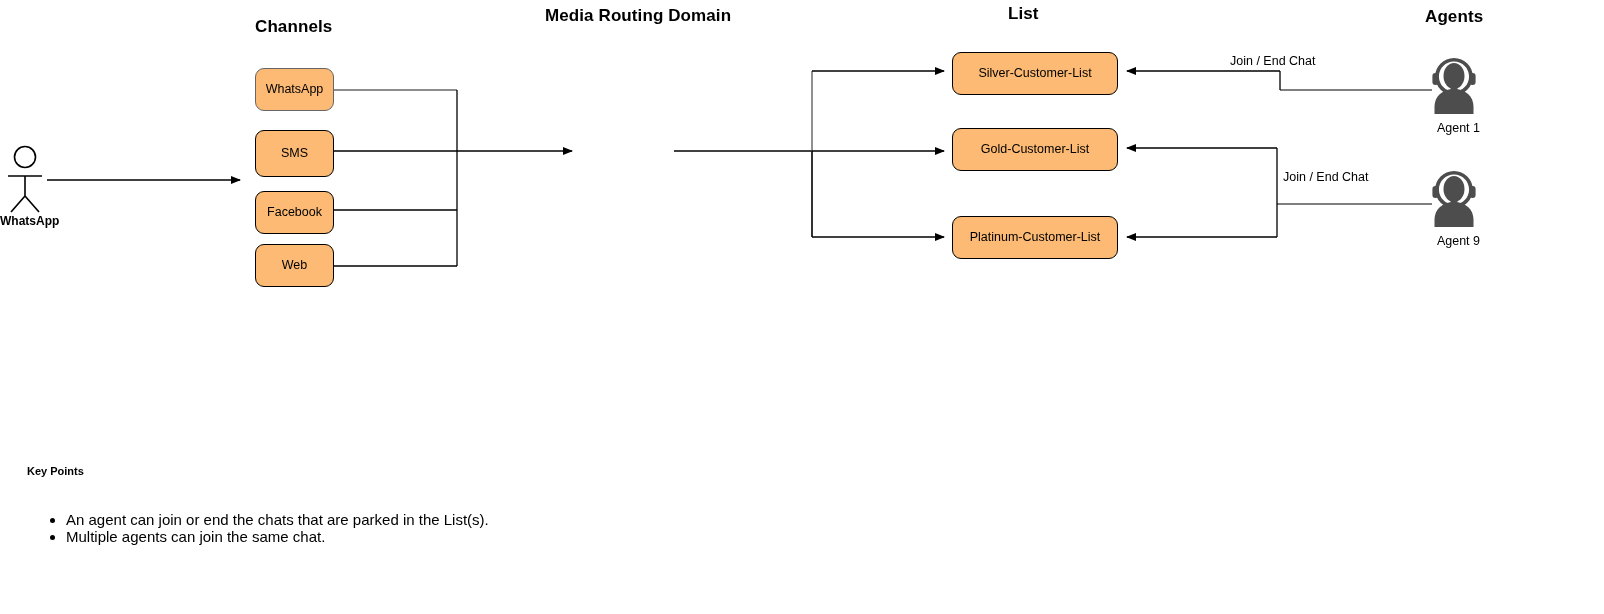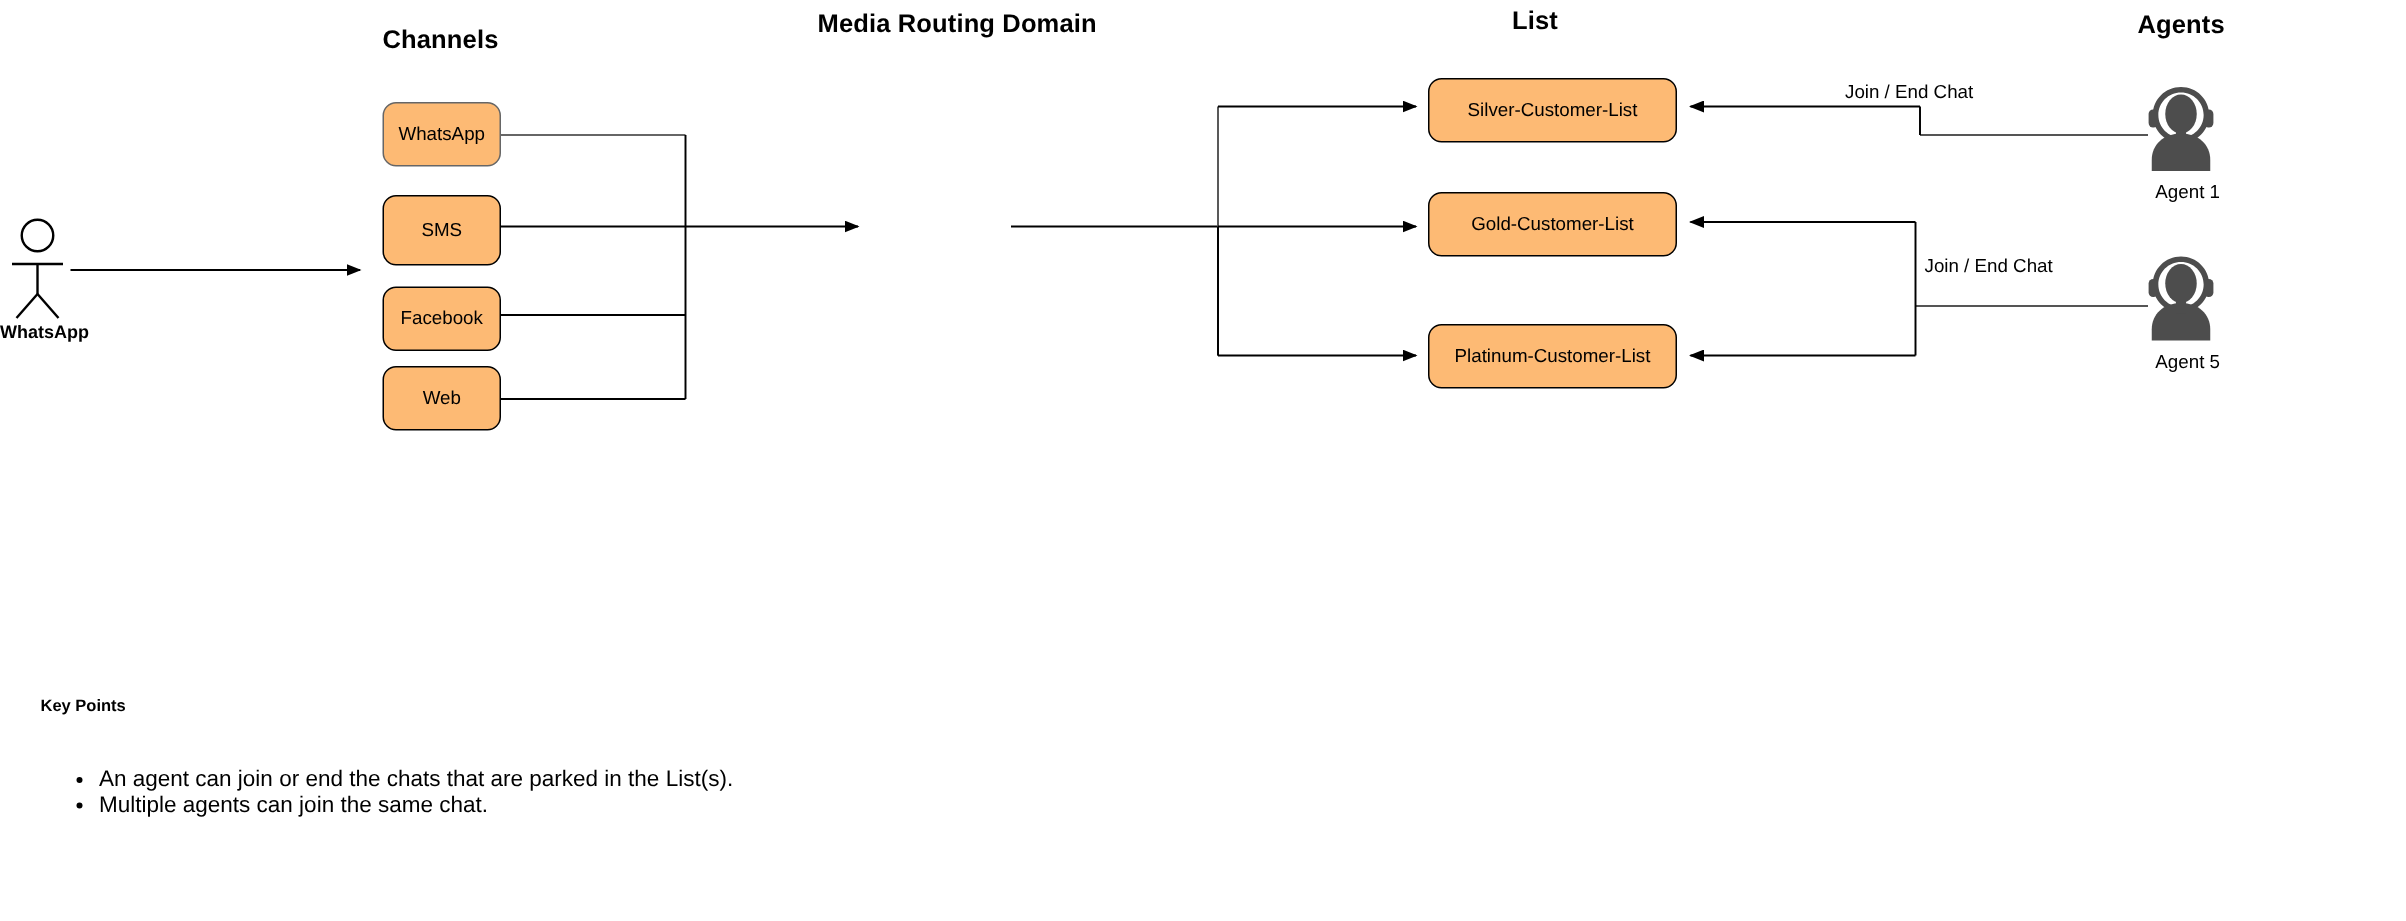--- a/index.html
+++ b/index.html
@@ -202,21 +202,21 @@
     <g fill="#4d4d4d">
       <path d="M26 2 C15.5 2 7.2 10.3 7.2 20.6 C7.2 30.9 15.5 39.2 26 39.2 C36.5 39.2 44.8 30.9 44.8 20.6 C44.8 10.3 36.5 2 26 2 Z
                M26 5.6 C34.4 5.6 41.1 12.3 41.1 20.6 C41.1 28.9 34.4 35.6 26 35.6 C17.6 35.6 10.9 28.9 10.9 20.6 C10.9 12.3 17.6 5.6 26 5.6 Z"></path>
       <ellipse cx="26" cy="20" rx="10.5" ry="13"></ellipse>
       <rect x="4.4" y="17" width="6.2" height="12" rx="3"></rect>
       <rect x="41.4" y="17" width="6.2" height="12" rx="3"></rect>
       <path d="M26 33 C14.5 33 6.5 40.5 6.5 50.5 L6.5 58 L45.5 58 L45.5 50.5 C45.5 40.5 37.5 33 26 33 Z"></path>
       <rect x="22.6" y="31" width="6.8" height="9"></rect>
     </g>
   </svg>
-  <div class="agent-label" style="left:1428px; top:234px; width:52px;">Agent 5</div>
+  <div class="agent-label" style="left:1428px; top:234px; width:52px;">Agent 9</div>
 
   <div class="keypoints-title" style="left:27px; top:465px;">Key Points</div>
   <ul class="keypoints-list" style="left:48px; top:512px;">
     <li>An agent can join or end the chats that are parked in the List(s).</li>
     <li>Multiple agents can join the same chat.</li>
   </ul>
 
 </div>
 
 </body></html>

